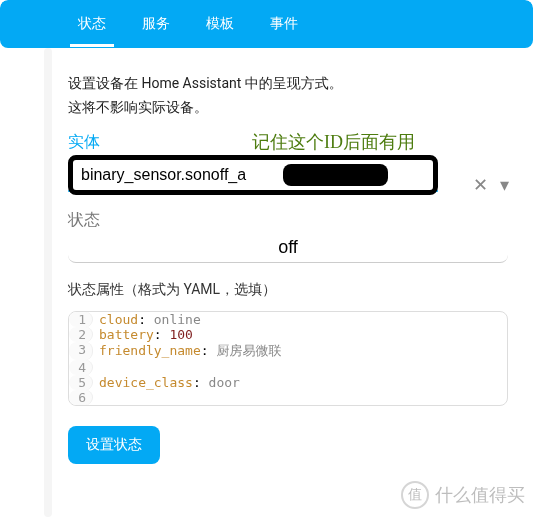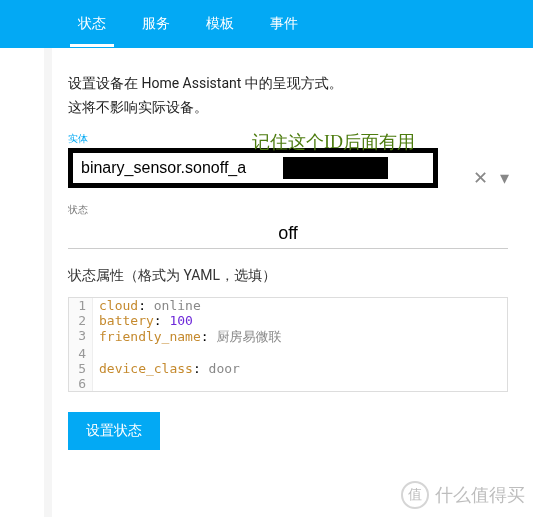--- a/index.html
+++ b/index.html
@@ -1,43 +1,43 @@
 <!DOCTYPE html>
 <html><head>
   <meta charset="utf-8">
   <style>
-    * { margin: 0; padding: 0; box-sizing: border-box; }
+    * { margin: 0; padding: 0; box-sizing: border-box; border-radius: 8px; }
     body { font-family: -apple-system, BlinkMacSystemFont, "Segoe UI", Roboto, sans-serif; background: #fff; width: 533px; height: 517px; overflow: hidden; position: relative; }
     .app-bar { background: #03a9f4; height: 48px; display: flex; align-items: center; padding-left: 60px; }
     .tabs { display: flex; gap: 0; }
     .tab { color: #fff; font-size: 14px; padding: 14px 18px; cursor: pointer; position: relative; }
     .tab.active::after { content: ""; position: absolute; bottom: 0; left: 10px; right: 10px; height: 3px; background: #fff; }
     .scroll-track { position: absolute; left: 44px; top: 48px; bottom: 0; width: 8px; background: #f5f5f5; }
     .content { padding: 24px 18px 16px 68px; }
     .desc { font-size: 14px; line-height: 1.7; color: #222; margin-bottom: 4px; }
     .annotation { position: absolute; top: 130px; left: 252px; font-size: 18px; color: #4d7c0f; font-family: SimSun, serif; }
     .field-wrap { margin-bottom: 18px; }
-    .field-label { font-size: 10px; color: #03a9f4; margin-bottom: 2px; margin-top: 12px; }
+    .field-label { font-size: 16px; color: #03a9f4; margin-bottom: 2px; margin-top: 12px; }
     .field-label.gray { color: #777; }
     .entity-row { display: flex; align-items: flex-end; }
     .entity-box { border: 5px solid #000; flex: 0 0 370px; display: flex; align-items: center; background: #fff; }
     .entity-input { border: none; font-size: 16px; padding: 6px 8px; width: 210px; outline: none; }
     .redact { background: #000; height: 22px; width: 105px; }
     .entity-actions { display: flex; align-items: center; gap: 12px; margin-left: 35px; color: #888; }
     .icon-x, .icon-dd { cursor: pointer; font-size: 18px; }
     .underline-blue { height: 2px; background: #03a9f4; margin-top: -5px; width: 370px; }
     .state-input { border: none; border-bottom: 1px solid #ccc; font-size: 18px; padding: 4px 0; width: 440px; outline: none; text-align: center; }
     .attrs-label { font-size: 14px; color: #333; margin: 14px 0 12px; }
     .code-editor { border: 1px solid #ddd; font-family: Consolas, Monaco, monospace; font-size: 13px; width: 440px; }
     .code-line { display: flex; }
     .line-no { width: 24px; text-align: right; padding-right: 6px; color: #999; background: #fafafa; border-right: 1px solid #eee; user-select: none; }
     .code-text { padding-left: 6px; }
     .ckey { color: #c58a2e; }
     .cval-str { color: #888; }
-    .cval-num { color: #6d28d9; }
+    .cval-num { color: #7f1d1d; }
     .set-btn { background: #03a9f4; color: #fff; border: none; padding: 10px 18px; font-size: 14px; margin-top: 20px; cursor: pointer; }
     .watermark { position: absolute; bottom: 8px; right: 8px; opacity: 0.35; font-size: 18px; color: #444; display: flex; align-items: center; gap: 6px; }
     .wm-circle { width: 28px; height: 28px; border: 2px solid #888; border-radius: 50%; display: flex; align-items: center; justify-content: center; font-size: 14px; }
   </style>
 </head>
 <body>
 
 <div class="app-bar">
   <div class="tabs">
     <div class="tab active">状态</div>

